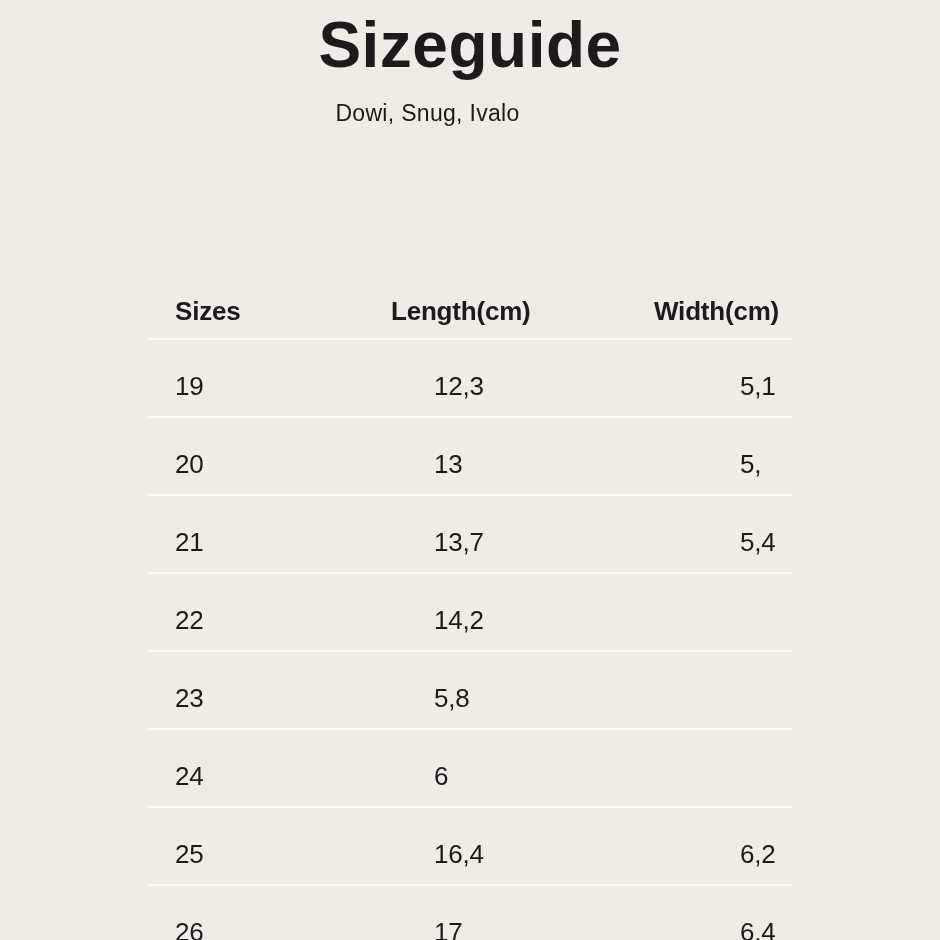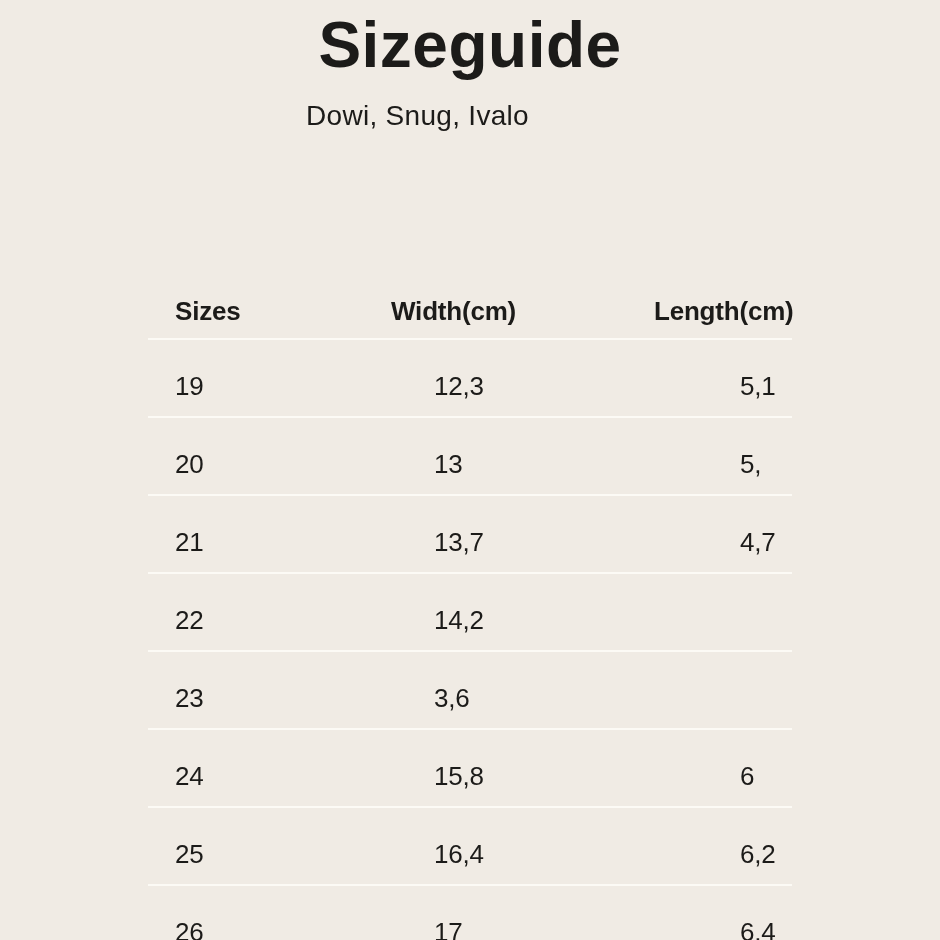--- a/index.html
+++ b/index.html
@@ -22,24 +22,24 @@
     width: 940px;
     text-align: center;
     font-size: 64px;
     line-height: 1;
     font-weight: 700;
     letter-spacing: 0.5px;
   }
   .page-subtitle {
     position: absolute;
     top: 100px;
-    left: 0;
+    left: 10px;
     width: 835px;
     text-align: center;
-    font-size: 28px;
+    font-size: 23px;
     font-weight: 400;
     letter-spacing: 0.3px;
   }
   .size-table {
     position: absolute;
     top: 268px;
     left: 148px;
     width: 644px;
   }
   .thead, .trow {
@@ -66,55 +66,54 @@
 </head>
 <body>
 
 <h1 class="page-title">Sizeguide</h1>
 
 <div class="page-subtitle">Dowi, Snug, Ivalo</div>
 
 <div class="size-table">
   <div class="thead">
     <div class="cell">Sizes</div>
+    <div class="cell">Length(cm)</div>
     <div class="cell">Width(cm)</div>
-    <div class="cell">Length(cm)</div>
   </div>
   <div id="table-body">
   <div class="trow">
     <div class="cell">19</div>
     <div class="cell">12,3</div>
     <div class="cell">5,1</div>
   </div>
 
   <div class="trow">
     <div class="cell">20</div>
     <div class="cell">13</div>
     <div class="cell">5,</div>
   </div>
 
   <div class="trow">
     <div class="cell">21</div>
     <div class="cell">13,7</div>
-    <div class="cell">4,7</div>
+    <div class="cell">5,4</div>
   </div>
 
   <div class="trow">
     <div class="cell">22</div>
     <div class="cell">14,2</div>
   </div>
 
   <div class="trow">
     <div class="cell">23</div>
-    <div class="cell">3,6</div>
+    <div class="cell">5,8</div>
   </div>
 
   <div class="trow">
     <div class="cell">24</div>
-    <div class="cell">15,8</div>
     <div class="cell">6</div>
   </div>
 
   <div class="trow">
     <div class="cell">25</div>
     <div class="cell">16,4</div>
     <div class="cell">6,2</div>
   </div>
 
   <div class="trow">

